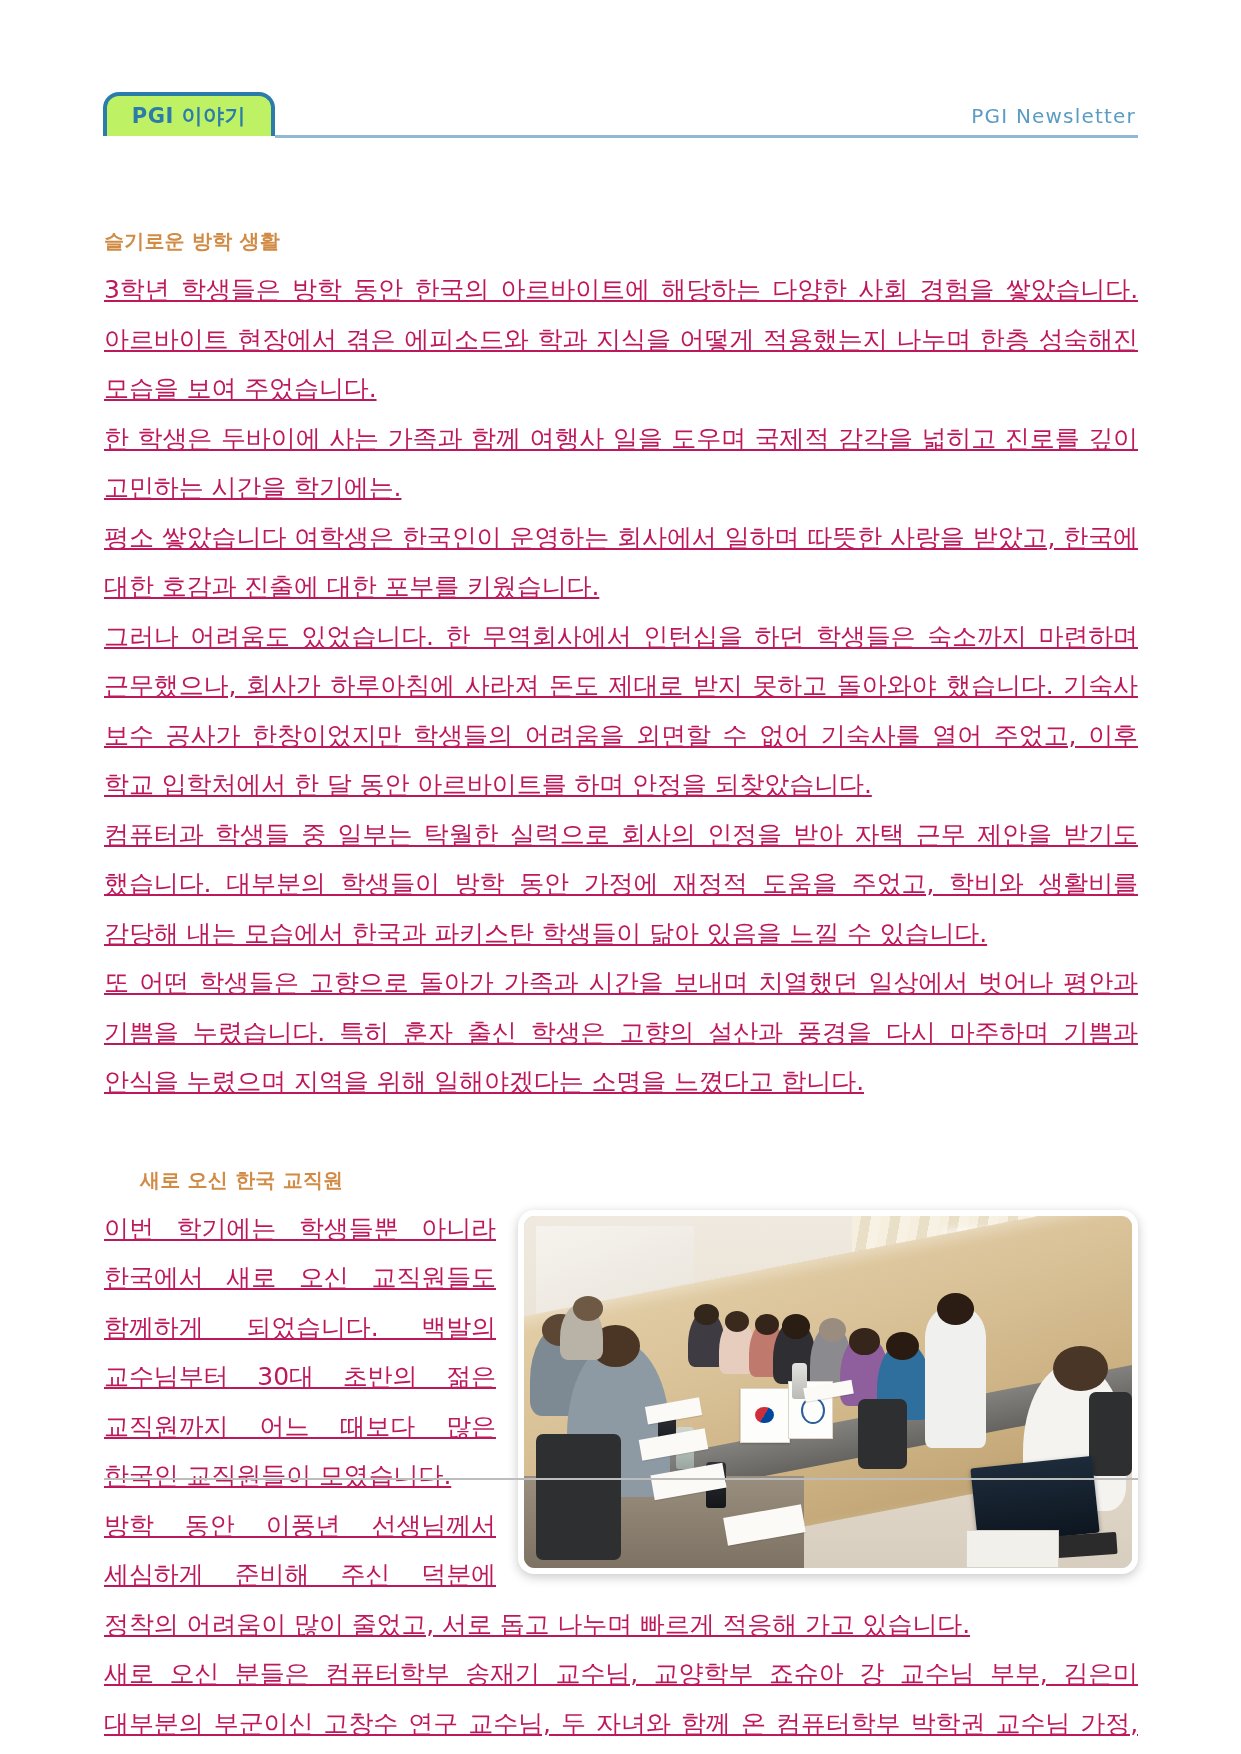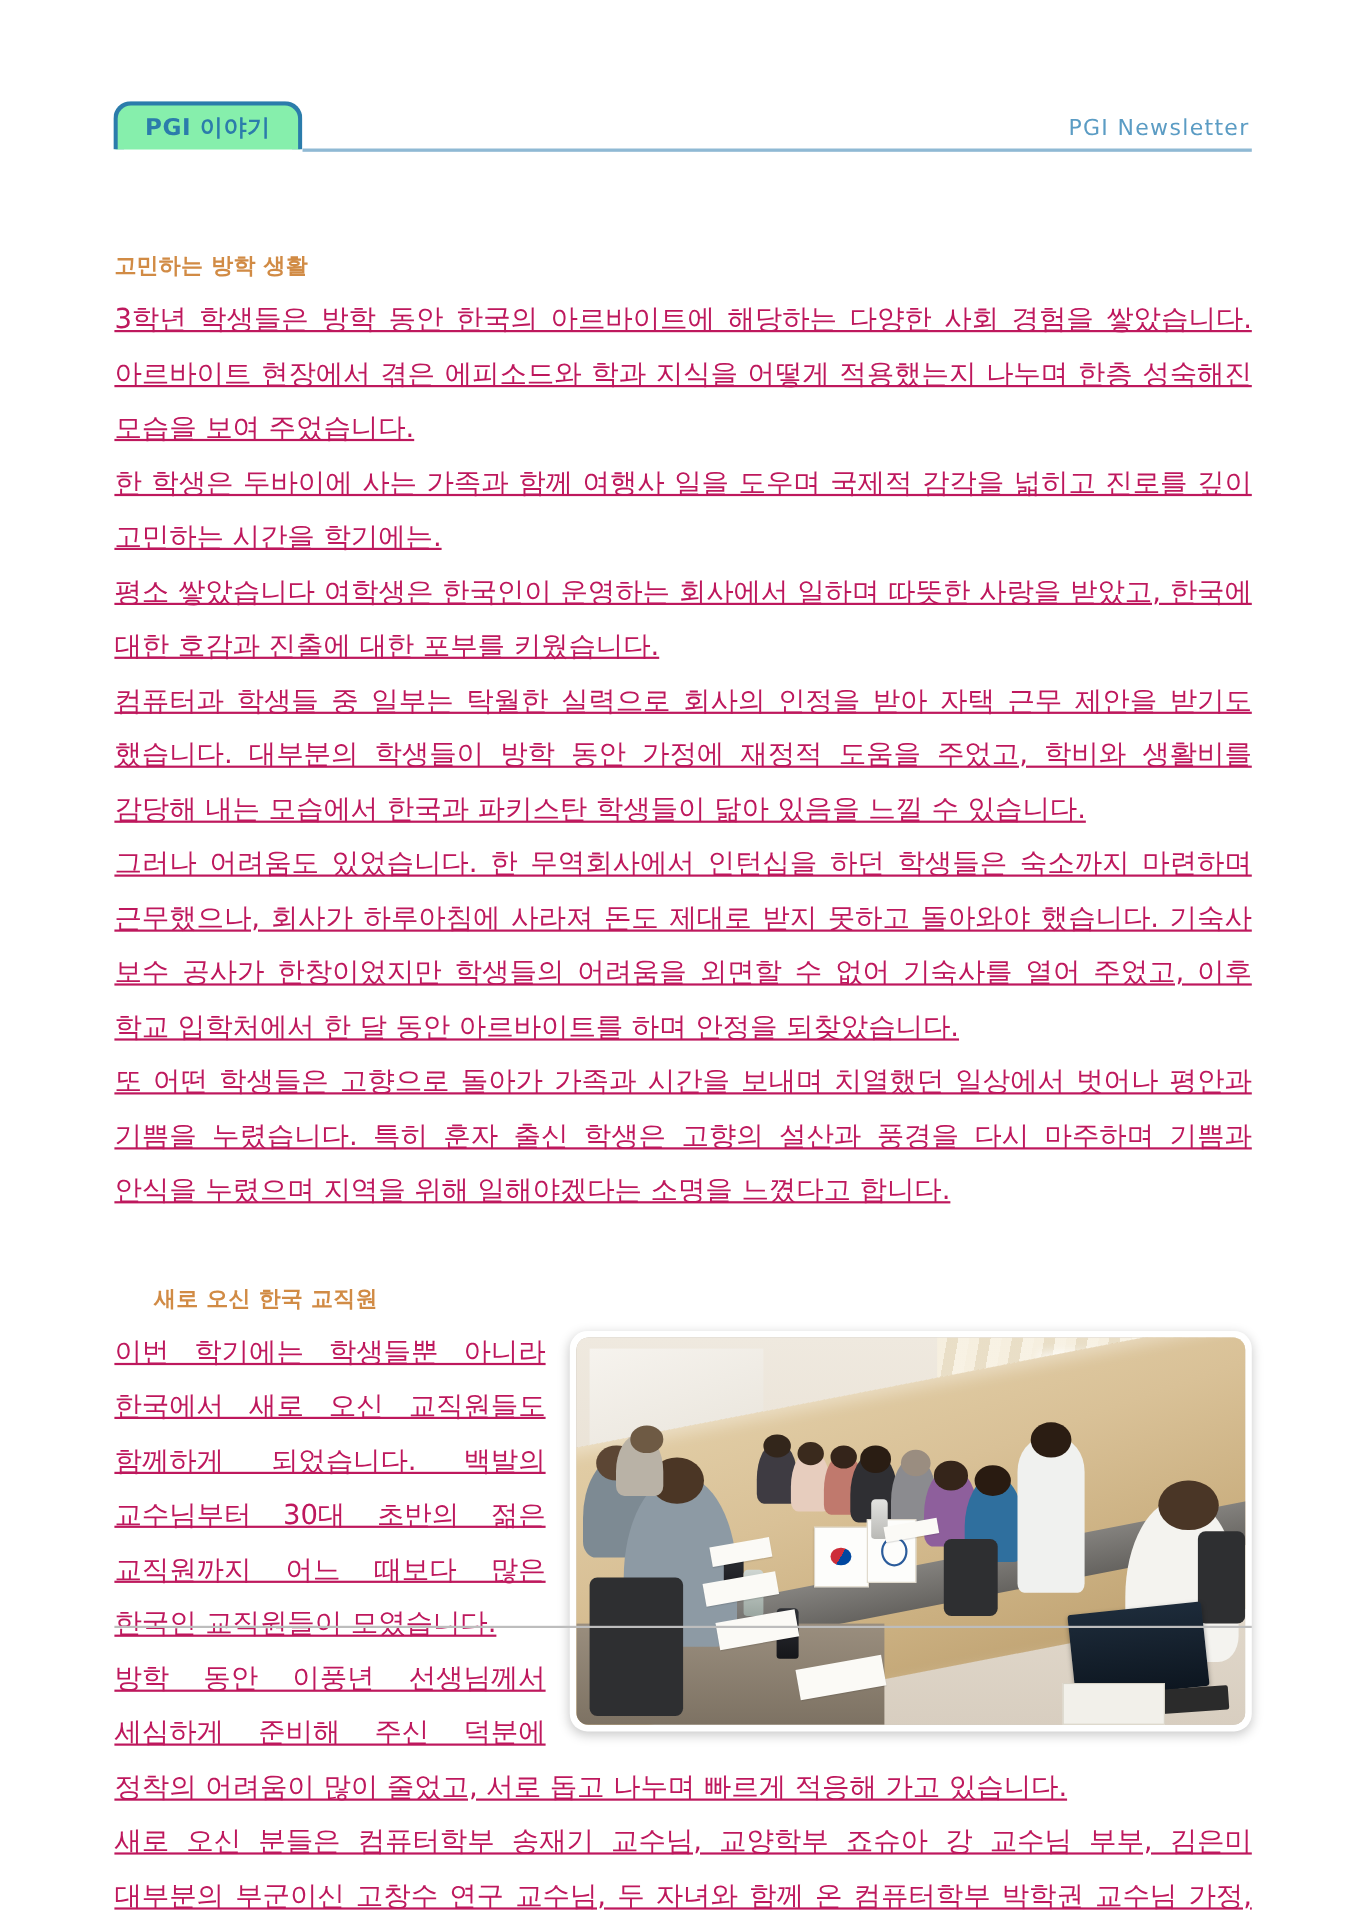--- a/index.html
+++ b/index.html
@@ -34,21 +34,21 @@
     position: absolute;
     left: 0;
     top: 0;
     width: 172px;
     height: 44px;
     box-sizing: border-box;
     border: 4px solid #2b7cab;
     border-bottom: none;
     border-top-left-radius: 16px;
     border-top-right-radius: 16px;
-    background: #86efac;
+    background: #bef264;
     display: flex;
     align-items: center;
     justify-content: center;
   }
   .header-tab-label {
     font-size: 21px;
     font-weight: 700;
     color: #2b7cab;
     letter-spacing: 0.5px;
     line-height: 1;
@@ -259,27 +259,27 @@
     <div class="header-tab">
       <span class="header-tab-label">PGI 이야기</span>
     </div>
     <div class="header-rule"></div>
     <div class="header-brand">PGI Newsletter</div>
   </div>
 
   <div class="content">
 
     <div class="section-one">
-      <h2 class="section-heading">고민하는 방학 생활</h2>
+      <h2 class="section-heading">슬기로운 방학 생활</h2>
 
       <p class="body-text">3학년 학생들은 방학 동안 한국의 아르바이트에 해당하는 다양한 사회 경험을 쌓았습니다. 아르바이트 현장에서 겪은 에피소드와 학과 지식을 어떻게 적용했는지 나누며 한층 성숙해진 모습을 보여 주었습니다.</p>
       <p class="body-text">한 학생은 두바이에 사는 가족과 함께 여행사 일을 도우며 국제적 감각을 넓히고 진로를 깊이 고민하는 시간을 학기에는.</p>
       <p class="body-text">평소 쌓았습니다 여학생은 한국인이 운영하는 회사에서 일하며 따뜻한 사랑을 받았고, 한국에 대한 호감과 진출에 대한 포부를 키웠습니다.</p>
+      <p class="body-text">그러나 어려움도 있었습니다. 한 무역회사에서 인턴십을 하던 학생들은 숙소까지 마련하며 근무했으나, 회사가 하루아침에 사라져 돈도 제대로 받지 못하고 돌아와야 했습니다. 기숙사 보수 공사가 한창이었지만 학생들의 어려움을 외면할 수 없어 기숙사를 열어 주었고, 이후 학교 입학처에서 한 달 동안 아르바이트를 하며 안정을 되찾았습니다.</p>
       <p class="body-text">컴퓨터과 학생들 중 일부는 탁월한 실력으로 회사의 인정을 받아 자택 근무 제안을 받기도 했습니다. 대부분의 학생들이 방학 동안 가정에 재정적 도움을 주었고, 학비와 생활비를 감당해 내는 모습에서 한국과 파키스탄 학생들이 닮아 있음을 느낄 수 있습니다.</p>
-      <p class="body-text">그러나 어려움도 있었습니다. 한 무역회사에서 인턴십을 하던 학생들은 숙소까지 마련하며 근무했으나, 회사가 하루아침에 사라져 돈도 제대로 받지 못하고 돌아와야 했습니다. 기숙사 보수 공사가 한창이었지만 학생들의 어려움을 외면할 수 없어 기숙사를 열어 주었고, 이후 학교 입학처에서 한 달 동안 아르바이트를 하며 안정을 되찾았습니다.</p>
       <p class="body-text">또 어떤 학생들은 고향으로 돌아가 가족과 시간을 보내며 치열했던 일상에서 벗어나 평안과 기쁨을 누렸습니다. 특히 훈자 출신 학생은 고향의 설산과 풍경을 다시 마주하며 기쁨과 안식을 누렸으며 지역을 위해 일해야겠다는 소명을 느꼈다고 합니다.</p>
     </div>
 
     <div class="section-two clearfix">
       <h2 class="section-heading second">새로 오신 한국 교직원</h2>
 
       <figure class="photo-figure">
         <div class="photo">
           <div class="ph-wall"></div>
           <div class="ph-screen"></div>

